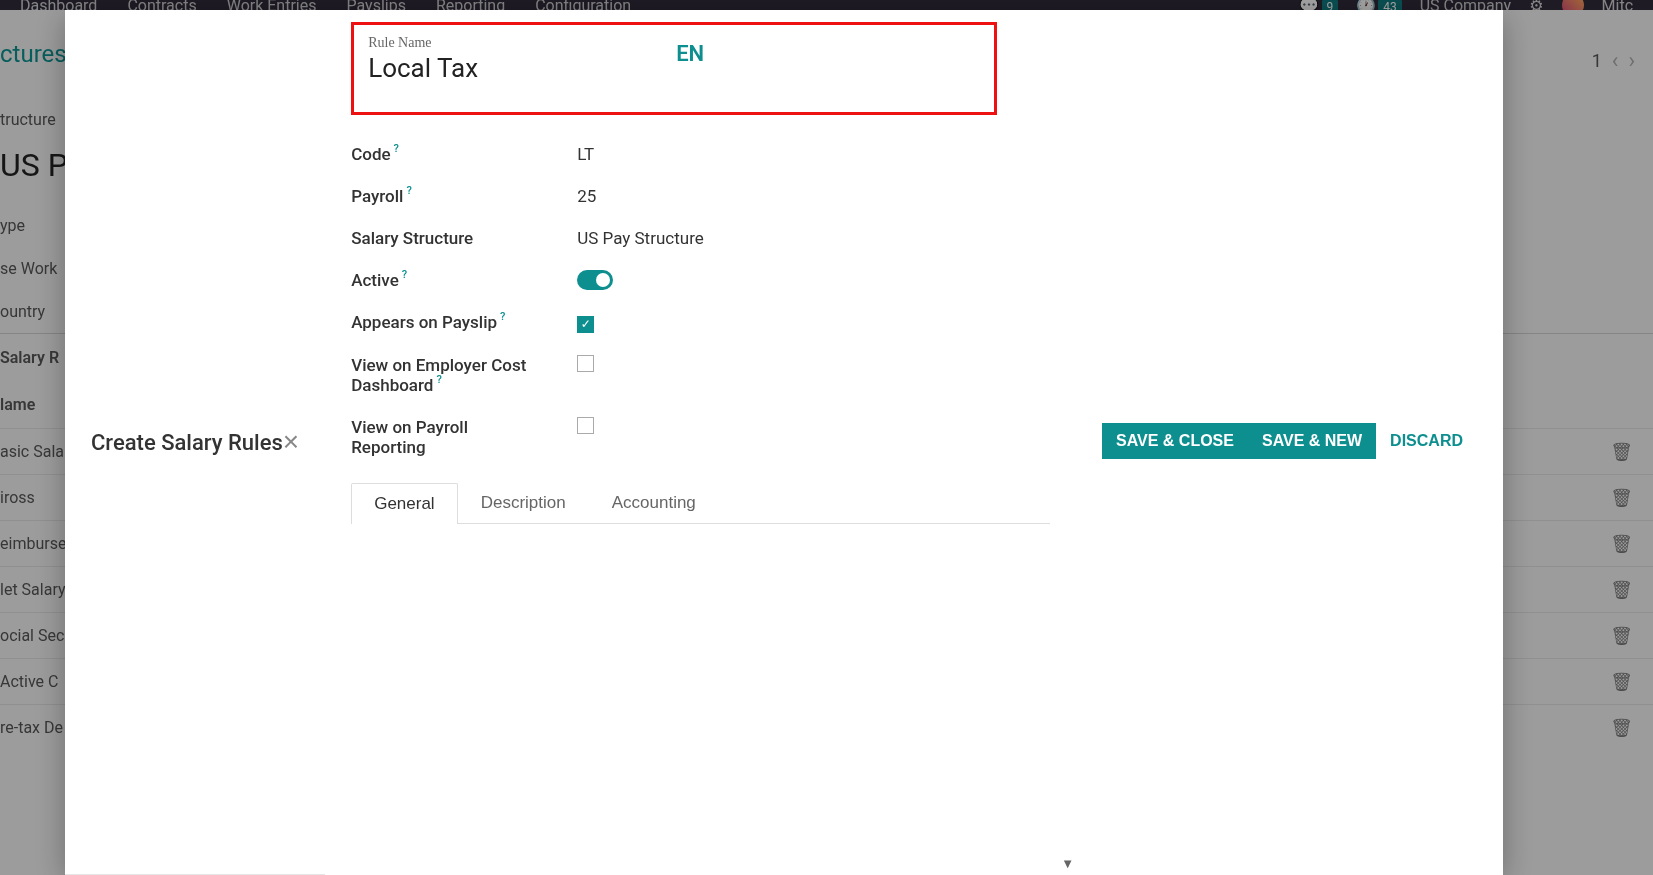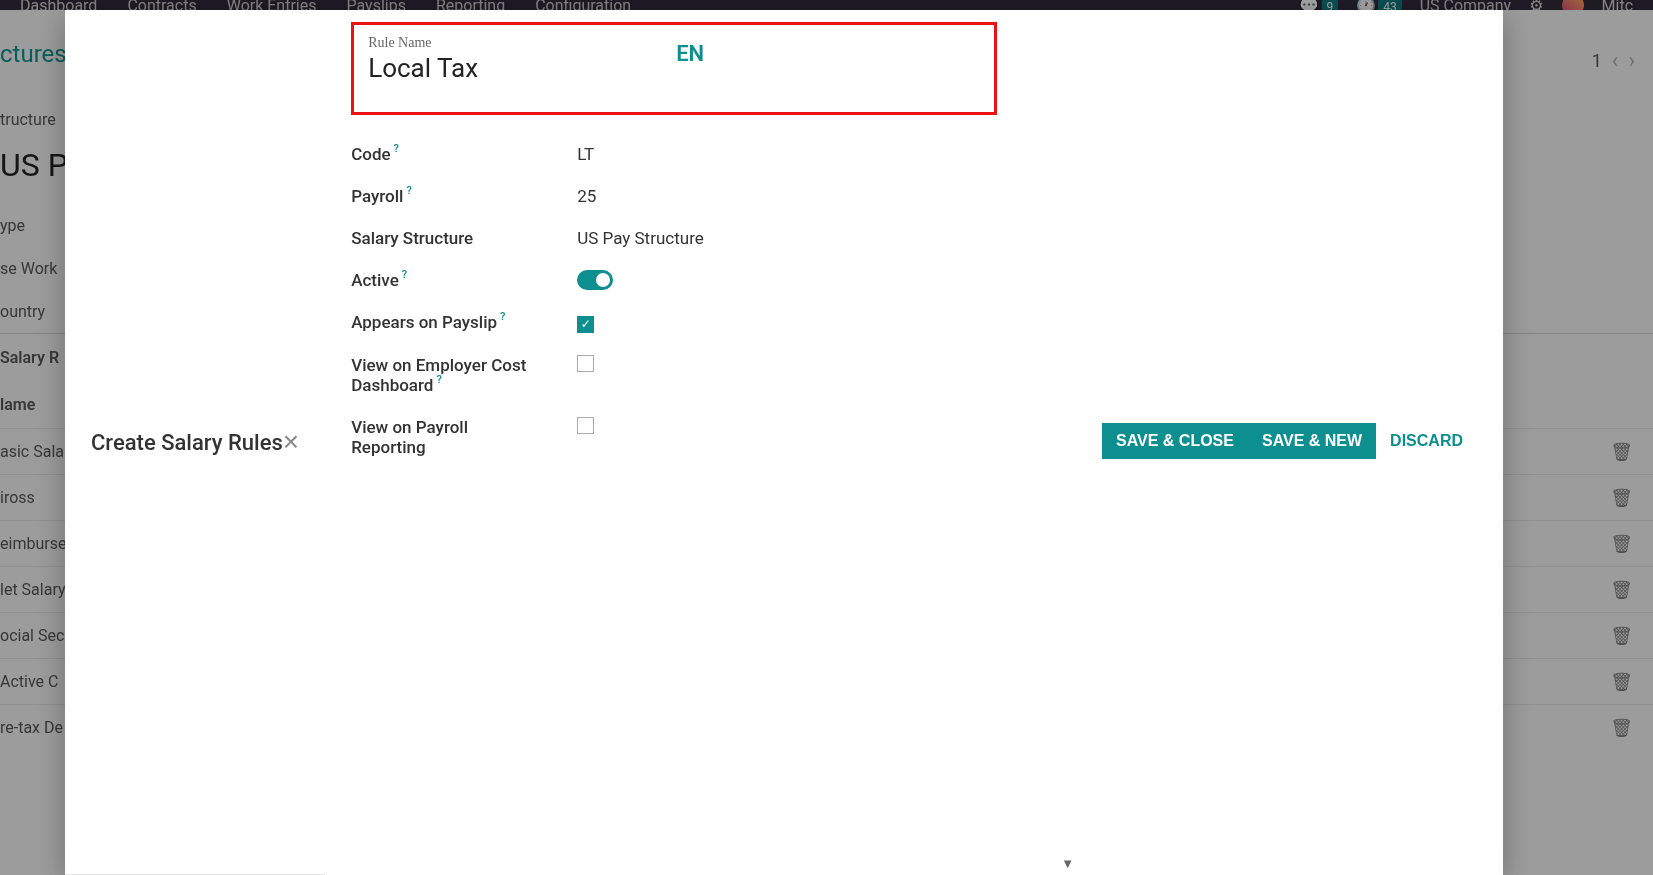--- a/index.html
+++ b/index.html
@@ -202,20 +202,25 @@
       </div>
       <div class="form-row">
         <div class="lbl" style="flex-direction:column; align-items:flex-start;">
           <span>View on Payroll</span>
           <span>Reporting</span>
         </div>
         <div class="val"><div class="checkbox"></div></div>
       </div>
     </div>
 
+    <div class="tabs">
+      <button class="tab active">General</button>
+      <button class="tab">Description</button>
+      <button class="tab">Accounting</button>
+    </div>
     <div style="height:10px;"></div>
     <div class="scroll-indicator">▼</div>
   </div>
 
   <div class="modal-footer">
     <button class="btn btn-primary">SAVE &amp; CLOSE</button>
     <button class="btn btn-primary">SAVE &amp; NEW</button>
     <button class="btn btn-link">DISCARD</button>
   </div>
 </div>

